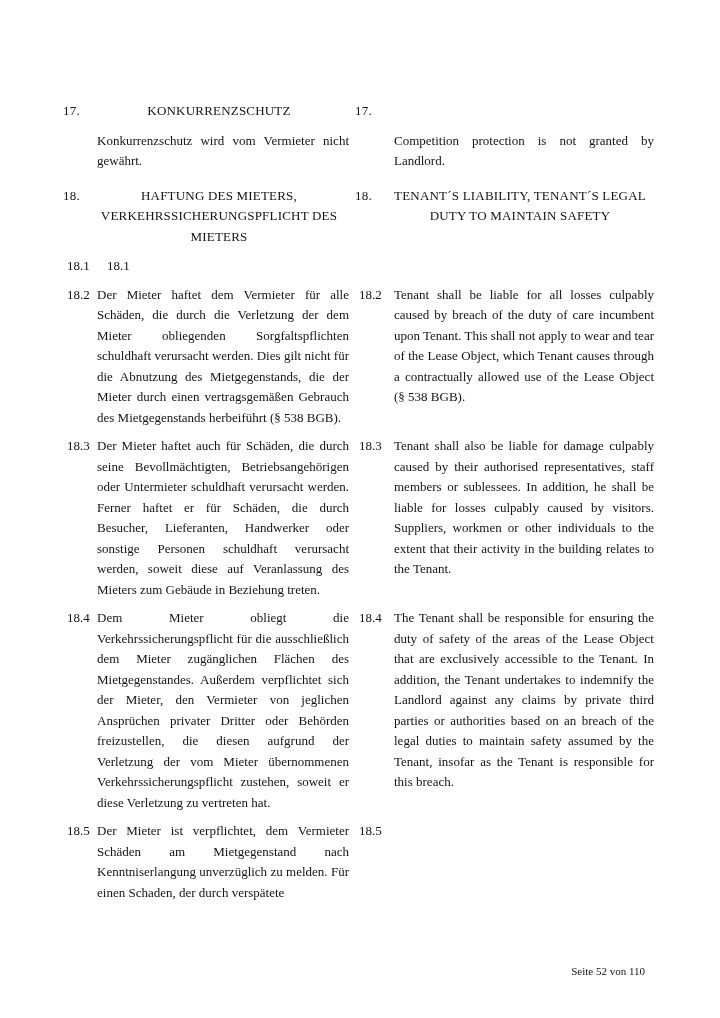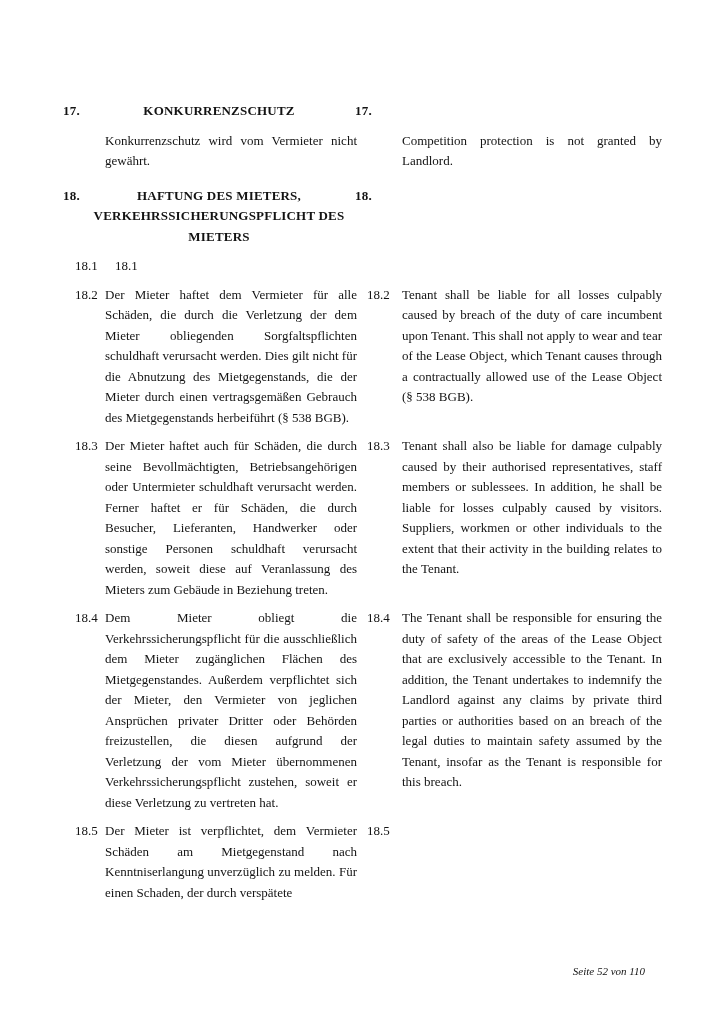--- a/index.html
+++ b/index.html
@@ -20,44 +20,43 @@
     top: 101px;
     left: 63px;
     width: 587px;
     font-size: 13px;
     line-height: 20.5px;
   }
   .row {
     display: flex;
     align-items: flex-start;
   }
-  .row.paragraph { margin: 0 0 8px 12px; }
+  .row.paragraph { margin: 0 0 8px 4px; }
   .row.heading {
     margin: 14px 0 9px 0;
-    font-weight: bold;
+    font-weight: normal;
     letter-spacing: 0.2px;
   }
   .row.heading:first-child { margin-top: 0; }
   .cell { flex: none; }
   .num-de  { width: 30px; }
   .text-de { width: 252px; text-align: justify; }
   .gutter  { width: 10px; }
   .num-en  { width: 35px; }
   .text-en { width: 260px; text-align: justify; }
   .heading .text-de, .heading .text-en { text-align: center; }
   .footer {
     position: absolute;
     top: 964px;
     left: 63px;
     width: 582px;
     text-align: right;
     font-size: 11px;
     line-height: 14px;
     color: #131313;
-    font-style: italic;
   }
 </style>
 </head>
 <body>
 
 <div class="content">
 
   <div class="row heading">
     <div class="cell num-de">17.</div>
     <div class="cell text-de">KONKURRENZSCHUTZ</div>
@@ -71,20 +70,21 @@
     <div class="cell gutter"></div>
     <div class="cell num-en"></div>
     <div class="cell text-en">Competition protection is not granted by Landlord.</div>
   </div>
 
   <div class="row heading">
     <div class="cell num-de">18.</div>
     <div class="cell text-de">HAFTUNG DES MIETERS, VERKEHRSSICHERUNGSPFLICHT DES MIETERS</div>
     <div class="cell gutter"></div>
     <div class="cell num-en">18.</div>
+    <div class="cell text-en">TENANT´S LIABILITY, TENANT´S LEGAL DUTY TO MAINTAIN SAFETY</div>
   </div>
 
   <div class="row paragraph">
     <div class="cell num-de">18.1</div>
     <div class="cell gutter"></div>
     <div class="cell num-en">18.1</div>
   </div>
 
   <div class="row paragraph">
     <div class="cell num-de">18.2</div>

